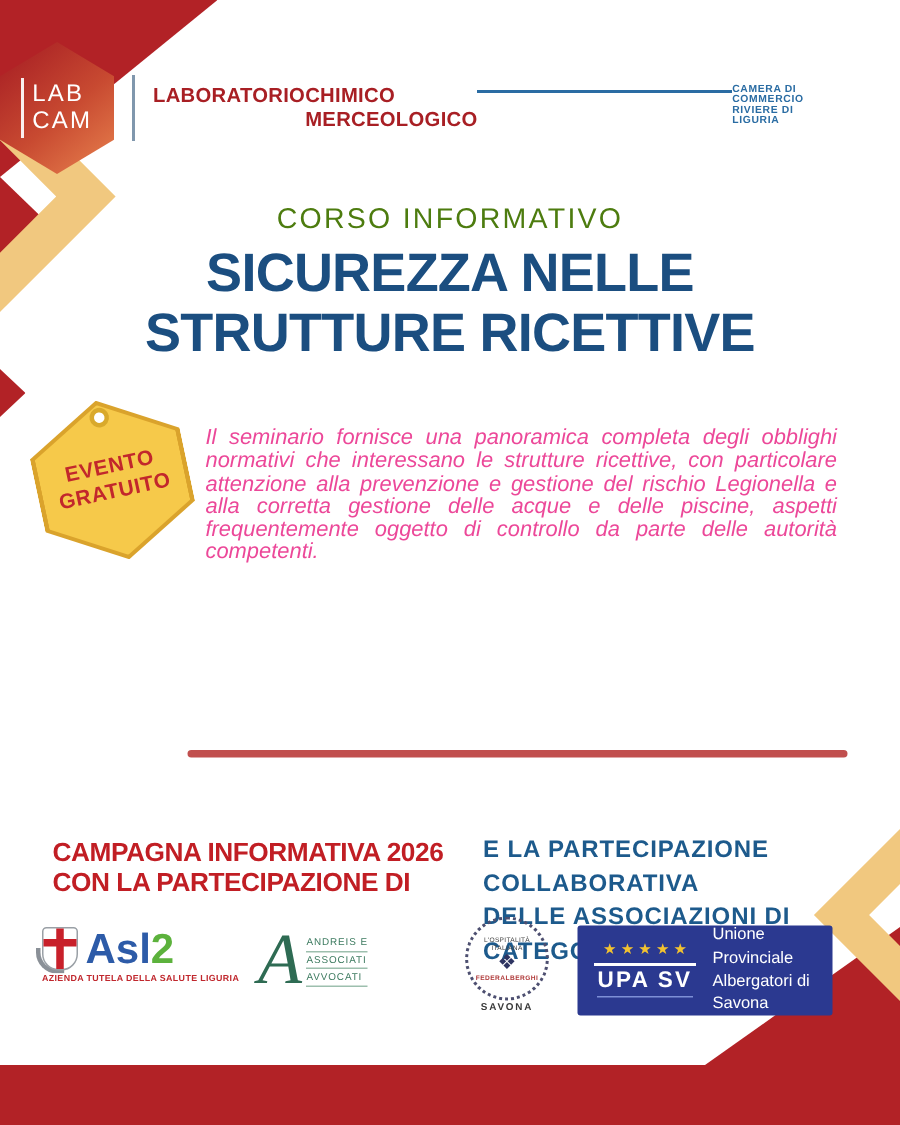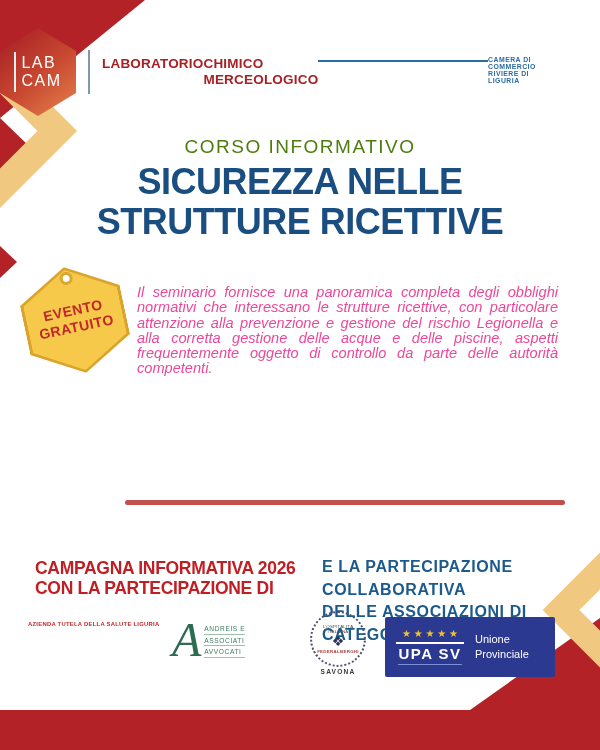--- a/index.html
+++ b/index.html
@@ -165,20 +165,28 @@
     <div>CAMPAGNA INFORMATIVA 2026</div>
     <div>CON LA PARTECIPAZIONE DI</div>
   </div>
   <div class="fh-right">
     <div>E LA PARTECIPAZIONE</div>
     <div>COLLABORATIVA</div>
     <div>DELLE ASSOCIAZIONI DI CATEGORIA</div>
   </div>
 
   <div class="asl">
+    <div class="asl-row">
+      <div class="asl-shield">
+        <span class="asl-base"></span>
+      </div>
+      <div class="asl-name">
+        <span class="blue">Asl</span><span class="green">2</span>
+      </div>
+    </div>
     <div class="asl-tag">AZIENDA TUTELA DELLA SALUTE LIGURIA</div>
   </div>
 
   <div class="andreis">
     <div class="andreis-a">A</div>
     <div class="andreis-lines">
       <div class="andreis-line">ANDREIS E</div>
       <div class="andreis-line">ASSOCIATI</div>
       <div class="andreis-line">AVVOCATI</div>
     </div>
@@ -194,16 +202,17 @@
   </div>
 
   <div class="upasv">
     <div class="upasv-left">
       <div class="upasv-stars">★ ★ ★ ★ ★</div>
       <div class="upasv-rule"></div>
       <div class="upasv-acronym">UPA SV</div>
     </div>
     <div class="upasv-text">
       <div>Unione Provinciale</div>
+      <div>Albergatori di Savona</div>
     </div>
   </div>
 
 </div>
 
 </body></html>

